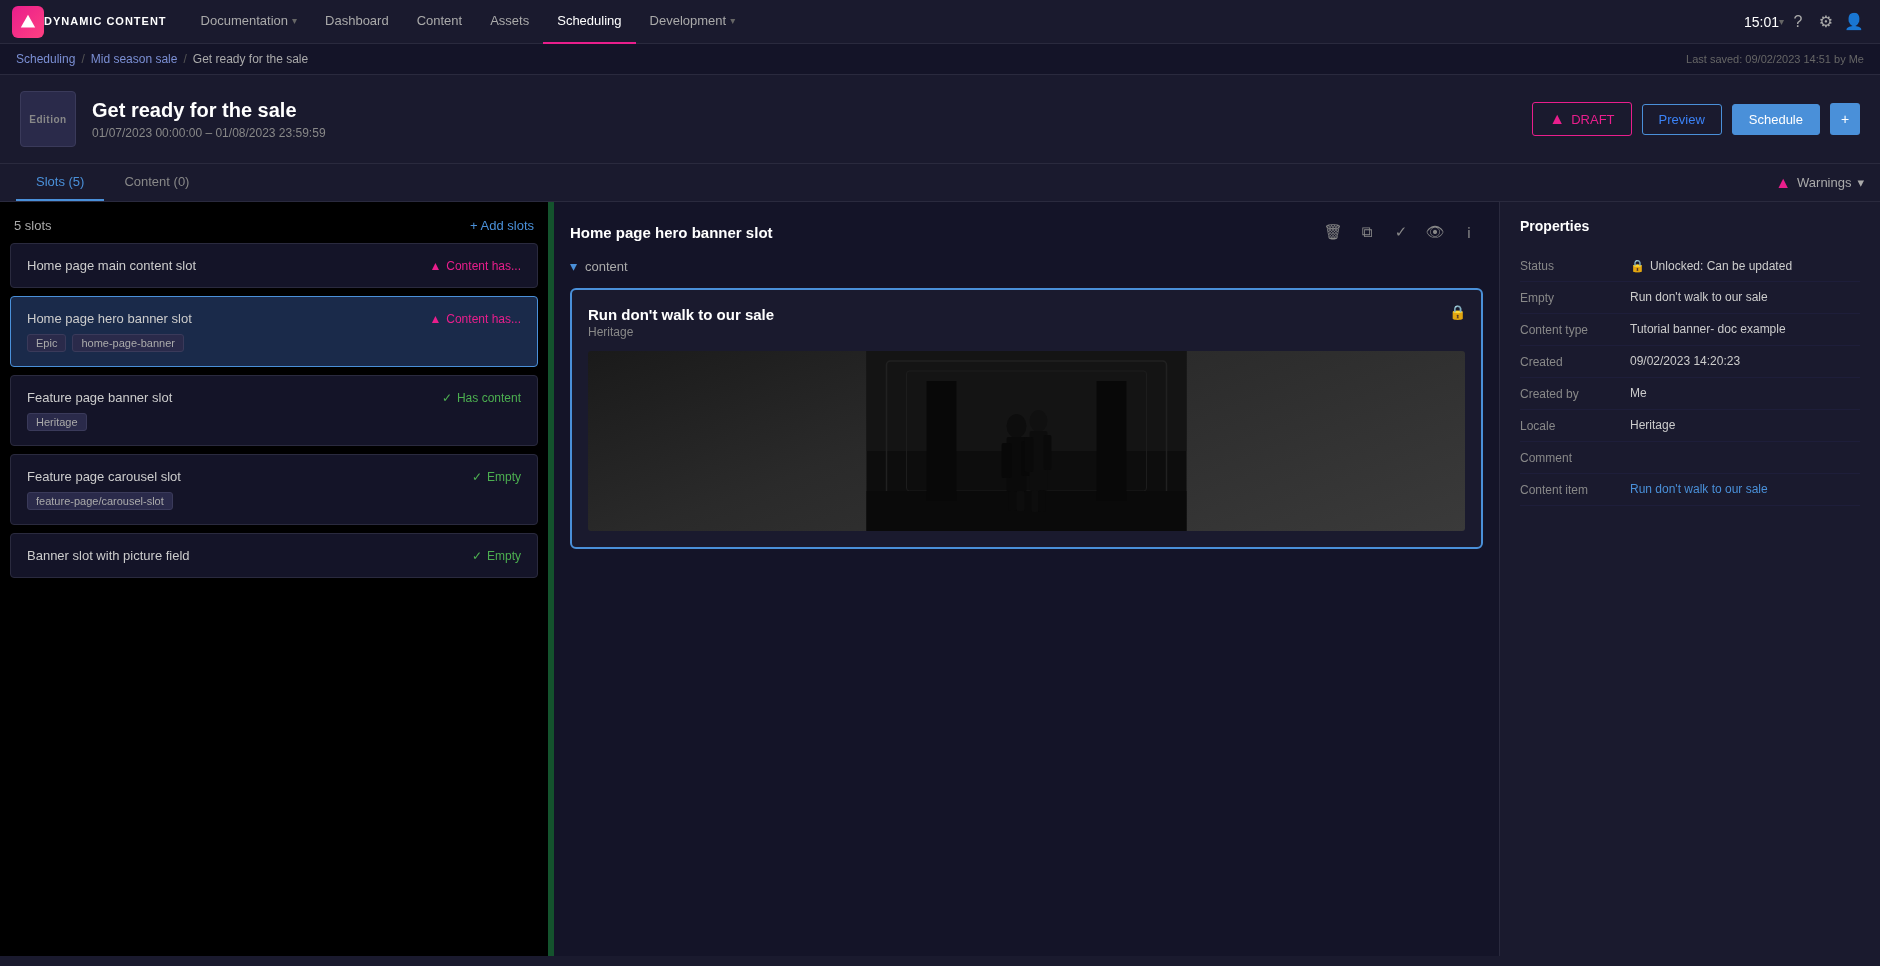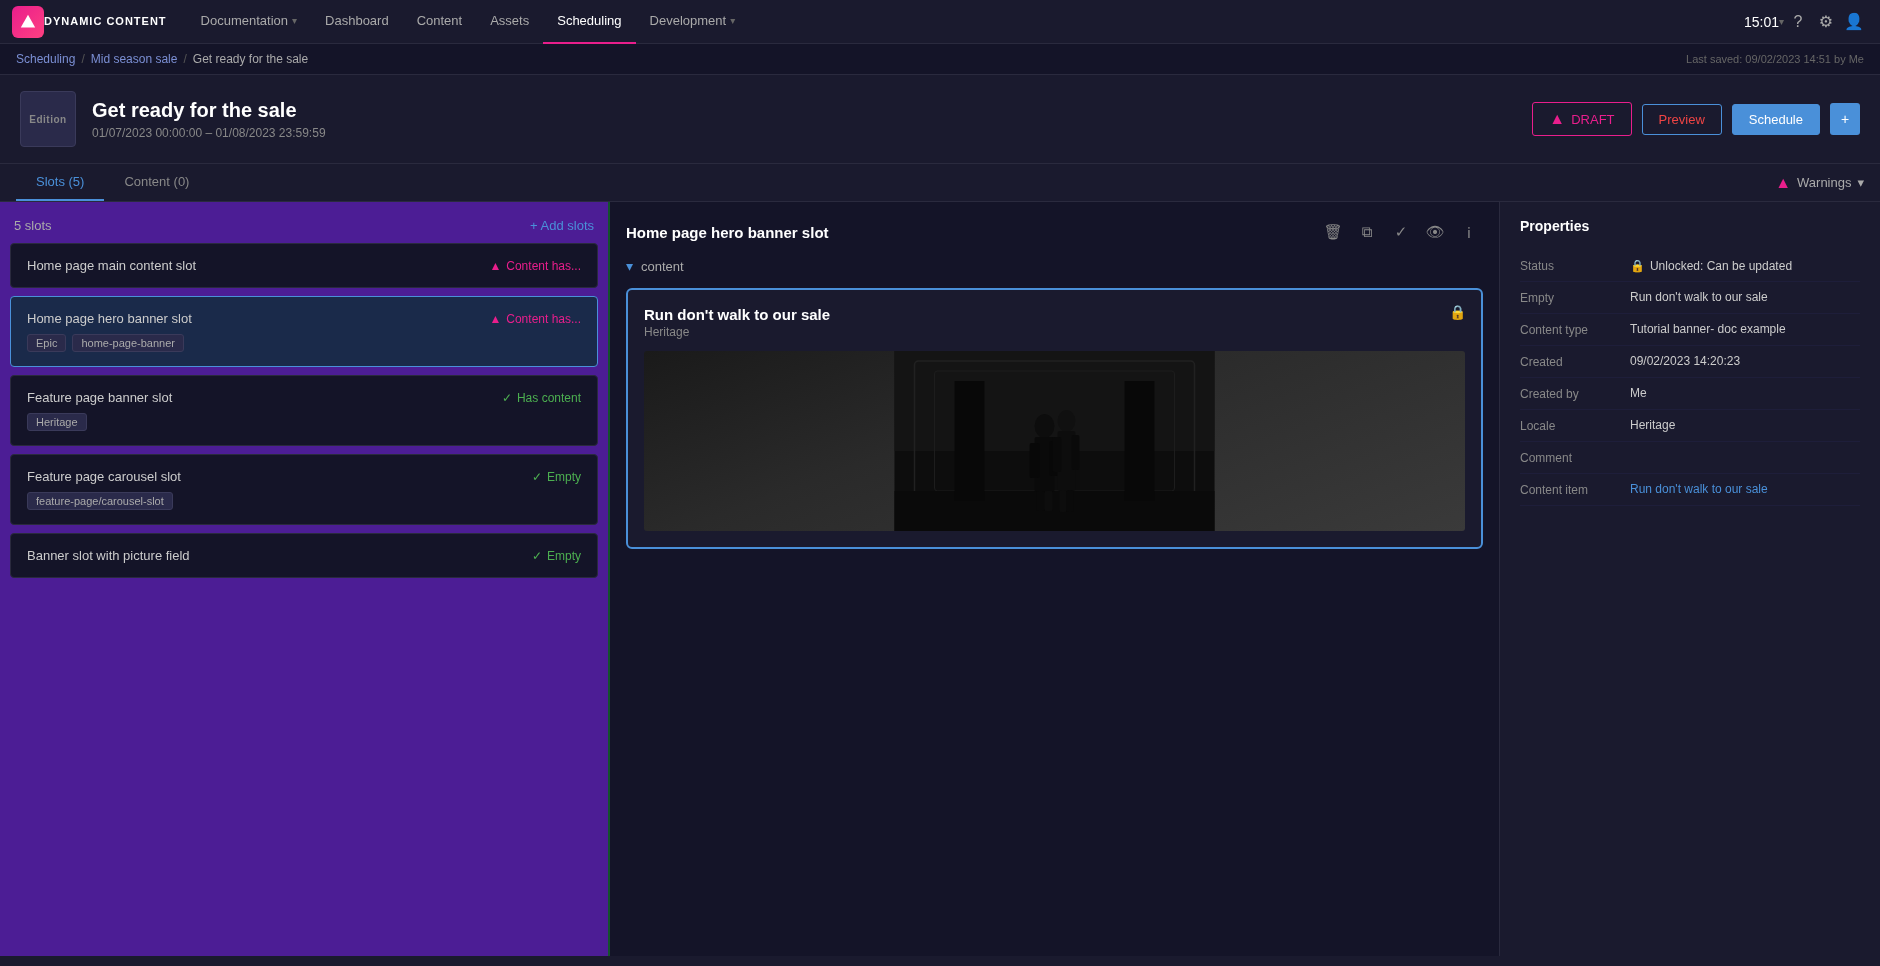--- a/index.html
+++ b/index.html
@@ -47,21 +47,21 @@
     .page-title-block h1 { color: white; font-size: 20px; font-weight: 600; }
     .page-title-block .date-range { color: #888; font-size: 12px; margin-top: 4px; }
     .page-header-right { display: flex; align-items: center; gap: 10px; }
     .btn-draft {
       display: flex; align-items: center; gap: 6px; padding: 7px 16px;
       background: transparent; border: 1px solid #e91e8c; color: #e91e8c;
       border-radius: 3px; cursor: pointer; font-size: 13px; font-weight: 500;
     }
     .btn-preview {
       padding: 7px 16px; background: transparent; border: 1px solid #4a90d9;
-      color: #ef4444; border-radius: 3px; cursor: pointer; font-size: 13px;
+      color: #3b82f6; border-radius: 3px; cursor: pointer; font-size: 13px;
     }
     .btn-schedule {
       padding: 7px 16px; background: #4a90d9; border: 1px solid #4a90d9;
       color: white; border-radius: 3px; cursor: pointer; font-size: 13px; font-weight: 500;
     }
     .btn-more {
       width: 30px; height: 32px; background: #4a90d9; border: none; color: white;
       border-radius: 3px; cursor: pointer; font-size: 14px; display: flex; align-items: center; justify-content: center;
     }
     .warning-triangle { color: #e91e8c; font-size: 16px; }
@@ -76,21 +76,21 @@
       padding: 10px 20px; color: #888; font-size: 13px; cursor: pointer;
       border-bottom: 2px solid transparent; position: relative;
     }
     .tab.active { color: #4a90d9; border-bottom: 2px solid #4a90d9; }
     .warnings-btn { display: flex; align-items: center; gap: 6px; color: #aaa; cursor: pointer; font-size: 13px; }
 
     
     .main-content { display: flex; height: calc(966px - 44px - 38px - 88px - 42px); }
 
     
-    .left-panel { width: 610px; background: #4c1d95; border-right: 2px solid #14532d; overflow-y: auto; padding: 10px; }
+    .left-panel { width: 554px; background: #000000; border-right: 6px solid #14532d; overflow-y: auto; padding: 10px; }
     .panel-header { display: flex; align-items: center; justify-content: space-between; padding: 6px 4px 10px; }
     .slots-count { color: #aaa; font-size: 13px; }
     .add-slots-btn { display: flex; align-items: center; gap: 4px; color: #4a90d9; cursor: pointer; font-size: 13px; }
 
     
     .slot-card {
       background: #141428; border: 1px solid #2a2a3e; border-radius: 4px; padding: 14px 16px;
       margin-bottom: 8px; cursor: pointer;
     }
     .slot-card.selected { border-color: #4a90d9; background: #1a2a4a; }

